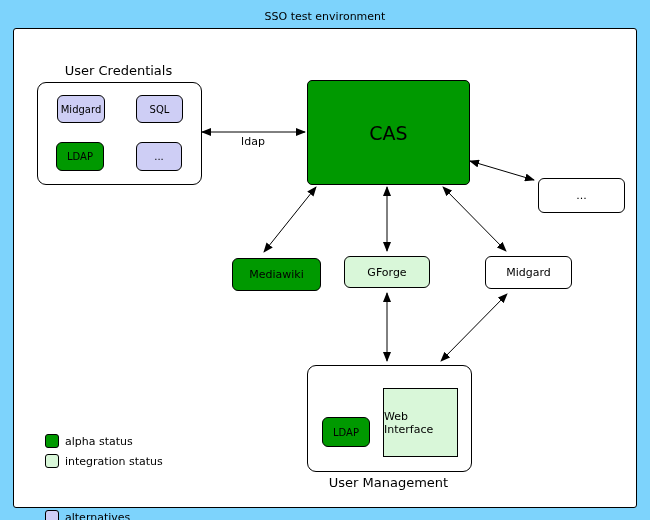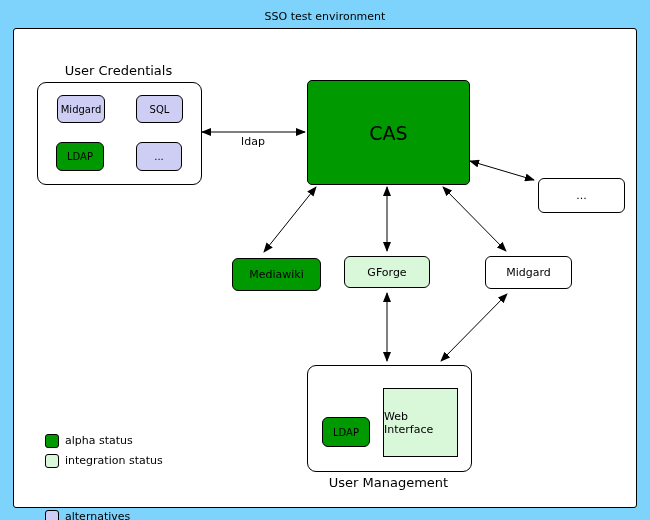--- a/index.html
+++ b/index.html
@@ -28,21 +28,21 @@
   
   #cas-node{left:307px;top:80px;width:161px;height:103px;border:1.4px solid #000;
             border-radius:5px;background:#009900;overflow:hidden;z-index:2;
             display:flex;flex-direction:row;}
   #cas-main{flex:1;display:flex;align-items:center;justify-content:center;font-size:19px;}
   #cas-version{height:14px;background:#fff;border-top:1px solid #000;
                display:flex;align-items:center;justify-content:center;font-size:10px;}
   
   #web-interface-node{border-radius:0;}
   
-  .legend-row{display:flex;align-items:flex-start;height:14px;z-index:2;}
+  .legend-row{display:flex;align-items:center;height:14px;z-index:2;}
   .legend-swatch{width:12px;height:12px;border:1px solid #000;border-radius:3px;margin-right:6px;}
   .legend-text{font-size:11px;}
 </style>
 </head>
 <body>
 
 <div id="stage">
 
   <div class="abs" id="diagram-title">SSO test environment</div>
 

